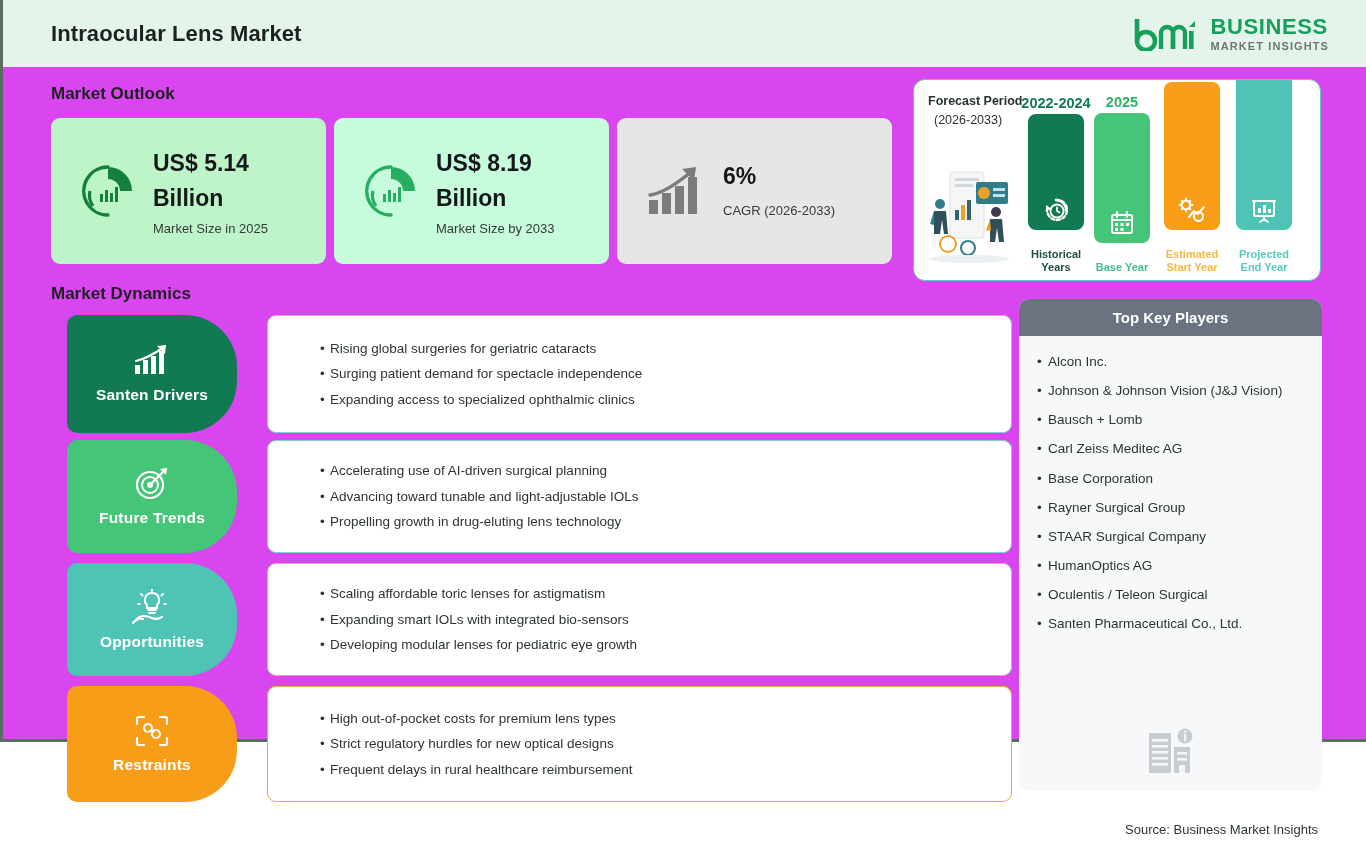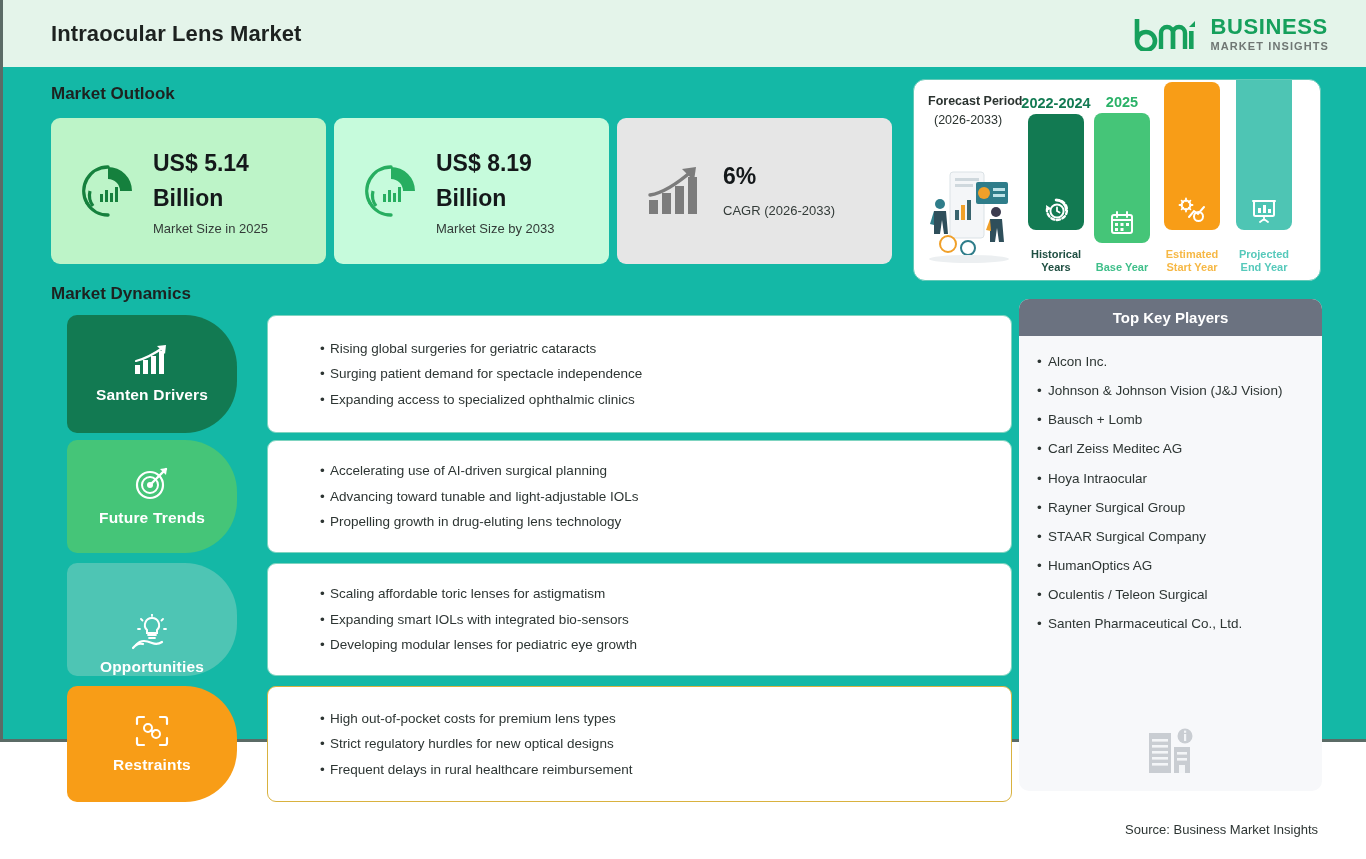--- a/index.html
+++ b/index.html
@@ -5,21 +5,21 @@
   * { box-sizing: border-box; margin: 0; padding: 0; }
   html, body {
     width: 1366px; height: 859px;
     font-family: "Liberation Sans", sans-serif;
     background: #ffffff;
     overflow: hidden;
   }
   .page {
     position: relative;
     width: 1366px; height: 742px;
-    background: #14b8a6;
+    background: #d946ef;
     border-left: 3px solid #5b6b66;
     border-bottom: 3px solid #5b6b66;
   }
 
   
   .header {
     position: absolute; left: 0; top: 0;
     width: 1366px; height: 67px;
     background: #e4f4ea;
     display: flex; align-items: center; justify-content: space-between;
@@ -363,21 +363,21 @@
     </div>
 
     <div class="dyn-row" style="top:563px;height:113px;">
       <div class="dyn-box" style="border:1.4px solid #7fd4c0;">
         <ul class="dyn-bullets">
           <li>Scaling affordable toric lenses for astigmatism</li>
           <li>Expanding smart IOLs with integrated bio-sensors</li>
           <li>Developing modular lenses for pediatric eye growth</li>
         </ul>
       </div>
-      <div class="dyn-tab" style="background:#4ec5b4;justify-content:flex-end;">
+      <div class="dyn-tab" style="background:#4ec5b4;">
         <svg width="40" height="36" viewBox="0 0 40 36">
           <path d="M20 4 A7 7 0 0 1 25 16 L25 19 L15 19 L15 16 A7 7 0 0 1 20 4 Z" fill="none" stroke="#fff" stroke-width="2"></path>
           <path d="M16 21 H24 M17 24 H23" stroke="#fff" stroke-width="1.8" stroke-linecap="round"></path>
           <path d="M20 0 V2 M9 5 L10.5 6.5 M31 5 L29.5 6.5 M6 15 H8 M32 15 H34" stroke="#fff" stroke-width="1.8" stroke-linecap="round"></path>
           <path d="M4 31 C9 25 15 27 20 29 C24 30.6 27 30 30 28" fill="none" stroke="#fff" stroke-width="2.2" stroke-linecap="round"></path>
           <path d="M1 34 C5 29 8 29 11 30" fill="none" stroke="#fff" stroke-width="2.2" stroke-linecap="round"></path>
         </svg>
         <span class="dyn-tab-label">Opportunities</span>
       </div>
     </div>
@@ -405,21 +405,21 @@
     </div>
   </div>
 
   <div class="players">
     <div class="players-head">Top Key Players</div>
     <ul class="players-list">
       <li>Alcon Inc.</li>
       <li>Johnson &amp; Johnson Vision (J&amp;J Vision)</li>
       <li>Bausch + Lomb</li>
       <li>Carl Zeiss Meditec AG</li>
-      <li>Hoya Intraocular</li>
+      <li>Base Corporation</li>
       <li>Rayner Surgical Group</li>
       <li>STAAR Surgical Company</li>
       <li>HumanOptics AG</li>
       <li>Oculentis / Teleon Surgical</li>
       <li>Santen Pharmaceutical Co., Ltd.</li>
     </ul>
     <svg class="players-icon" width="52" height="48" viewBox="0 0 52 48">
       <rect x="4" y="6" width="22" height="40" fill="#c9cdd2"></rect>
       <rect x="7" y="12" width="16" height="2.6" fill="#f3f5f7"></rect>
       <rect x="7" y="18" width="16" height="2.6" fill="#f3f5f7"></rect>

